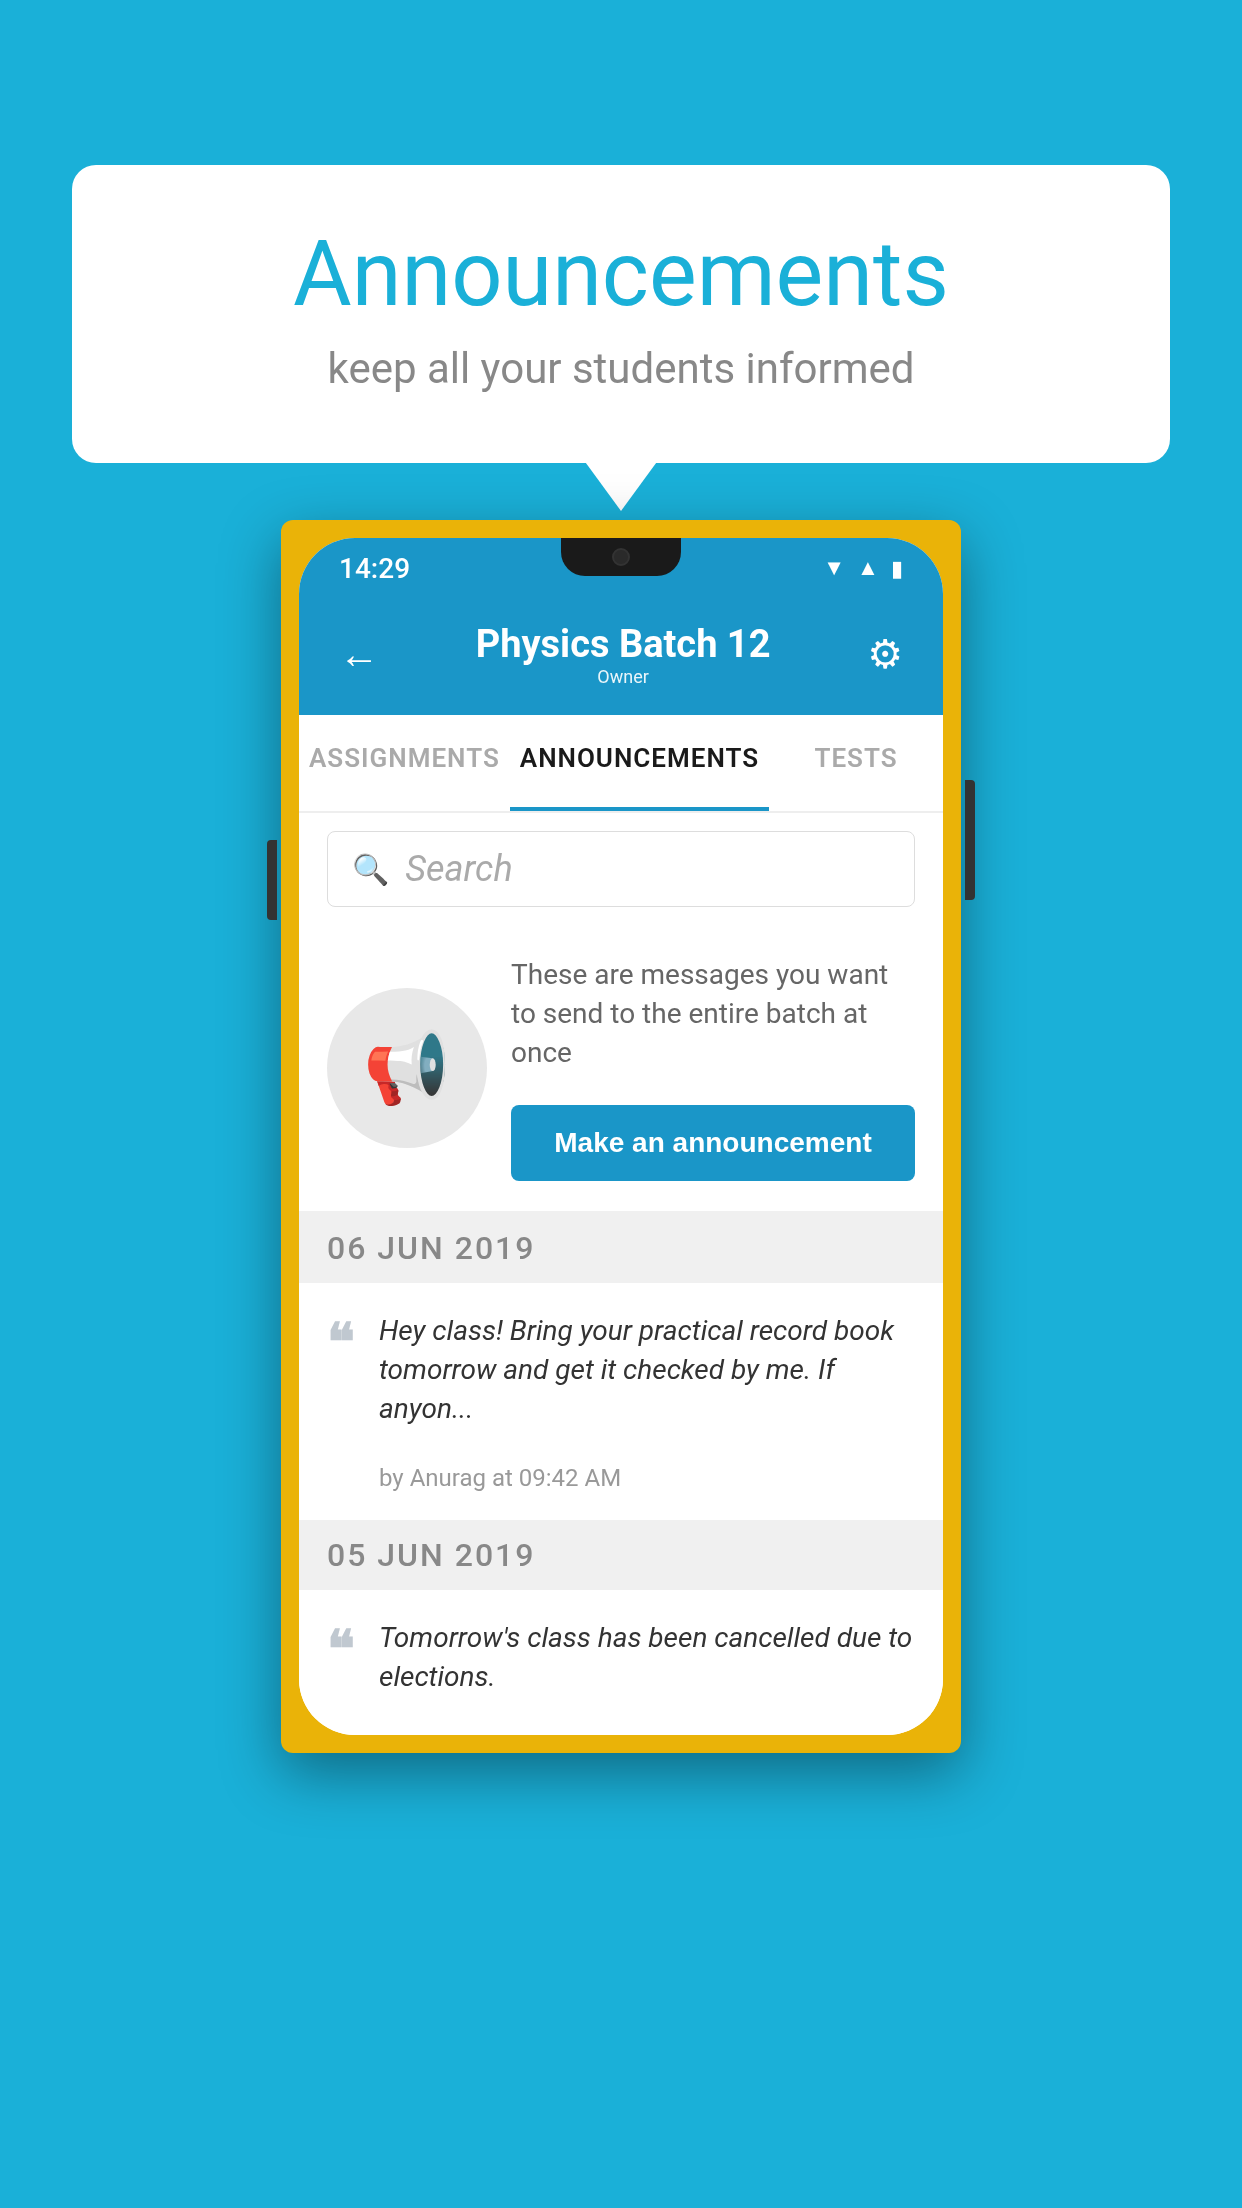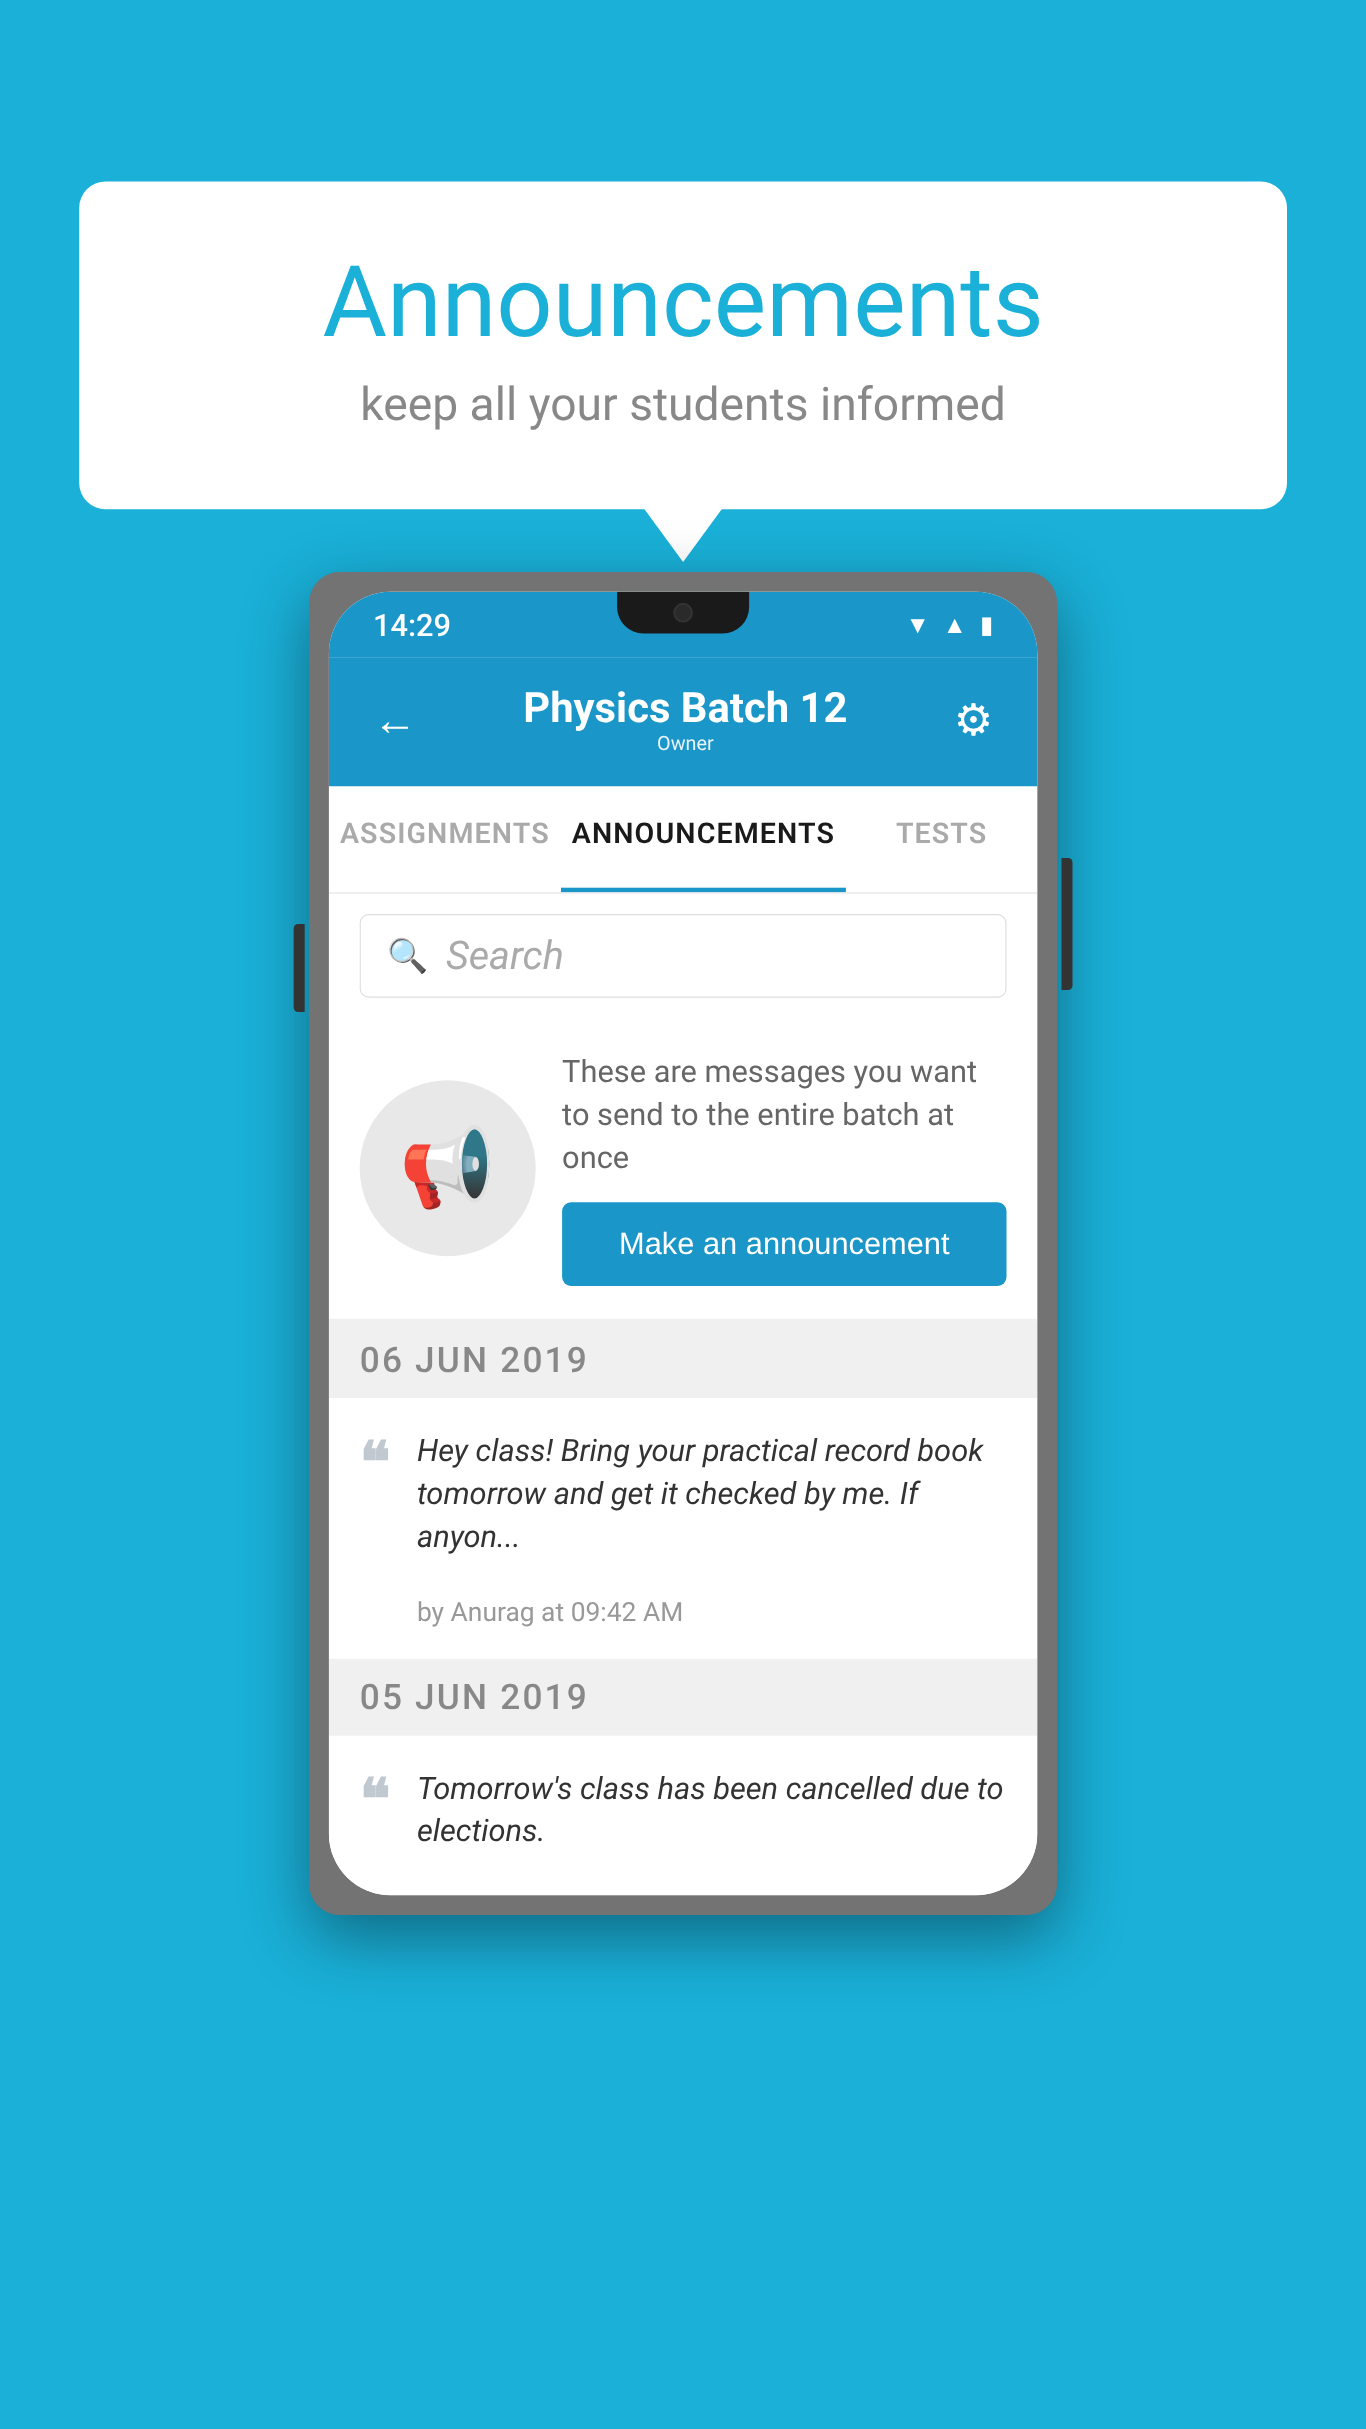--- a/index.html
+++ b/index.html
@@ -63,22 +63,22 @@
     
     .phone-wrapper {
       position: absolute;
       top: 520px;
       left: 50%;
       transform: translateX(-50%);
       width: 680px;
     }
 
     .phone-outer {
-      background: #737373;
-      border-radius: 28px;
+      background: #eab308;
+      border-radius: 12px;
       padding: 18px;
       position: relative;
       box-shadow: 0 20px 60px rgba(0,0,0,0.4);
     }
 
     
     .phone-outer::before {
       content: '';
       position: absolute;
       left: -14px;
@@ -286,23 +286,24 @@
       margin-bottom: 20px;
     }
 
     .make-announcement-btn {
       background: #1a96c8;
       color: white;
       border: none;
       border-radius: 8px;
       padding: 22px 32px;
       font-size: 28px;
-      font-weight: 400;
+      font-weight: 700;
       cursor: pointer;
       width: 100%;
+      margin-top: 12px;
     }
 
     
     .date-divider {
       background: #f0f0f0;
       padding: 16px 28px;
       font-size: 32px;
       color: #888;
       letter-spacing: 2px;
       font-weight: 500;

